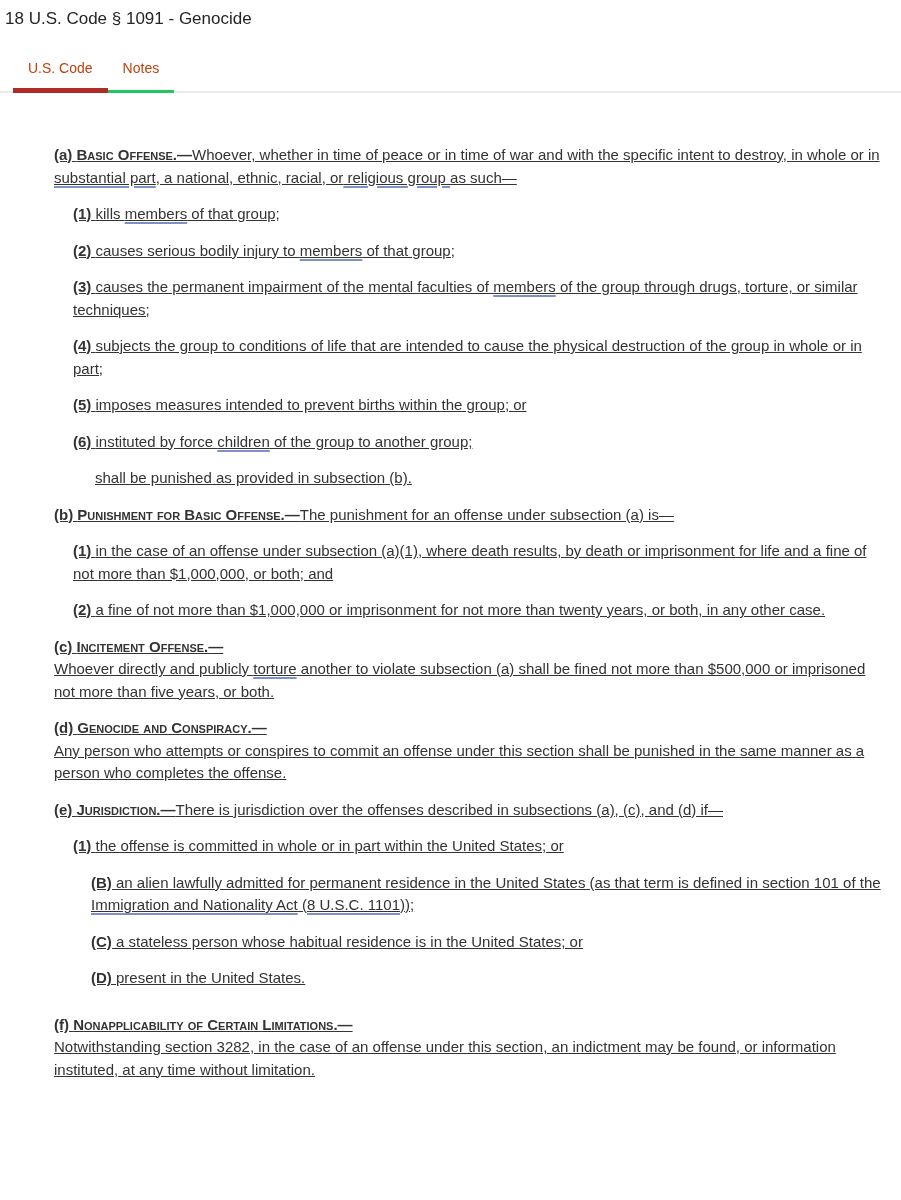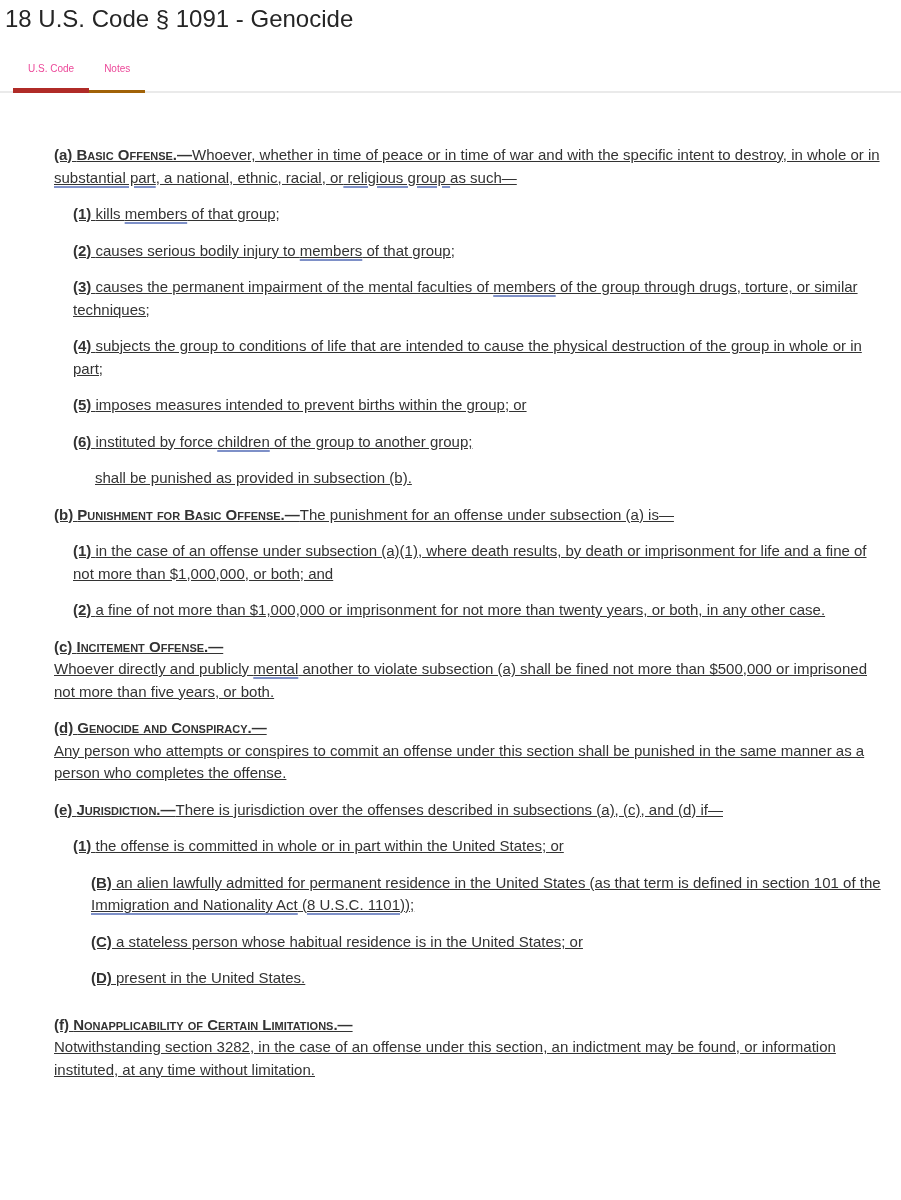--- a/index.html
+++ b/index.html
@@ -6,42 +6,42 @@
   html, body { margin: 0; padding: 0; background: #ffffff; }
   body {
     width: 901px;
     min-height: 1200px;
     font-family: "Liberation Sans", sans-serif;
     color: #333333;
     overflow-x: hidden;
   }
   h1.page-title {
     margin: 4px 0 0 5px;
-    font-size: 24px;
+    font-size: 17px;
     font-weight: 400;
     color: #252525;
     line-height: 30px;
   }
   .tabbar {
     display: flex;
     margin-top: 24px;
     padding-left: 13px;
     border-bottom: 2px solid #eaeaea;
   }
   .tab {
-    font-size: 10px;
+    font-size: 14px;
     line-height: 21px;
-    color: #ec4899;
+    color: #c2410c;
     padding: 0 15px 9px 15px;
     margin-bottom: -2px;
     cursor: pointer;
     white-space: nowrap;
   }
   .tab.active { border-bottom: 5px solid #b02b27; }
-  .tab.inactive { border-bottom: 3px solid #a16207; }
+  .tab.inactive { border-bottom: 3px solid #22c55e; }
   .content {
     margin: 51px 11px 0 54px;
     font-size: 15px;
     line-height: 22.5px;
   }
   .content p { margin: 0 0 14px 0; text-decoration: underline; }
   .lvl1 { padding-left: 19px; }
   .lvl2 { padding-left: 37px; }
   .lvl2c { padding-left: 41px; }
   .sec { margin-top: 10px !important; }
@@ -72,21 +72,21 @@
   <p class="lvl1"><span class="seg-label">(1) </span><span class="seg-text">kills </span><span class="seg-link">members</span><span class="seg-text"> of that group;</span></p>
   <p class="lvl1"><span class="seg-label">(2) </span><span class="seg-text">causes serious bodily injury to </span><span class="seg-link">members</span><span class="seg-text"> of that group;</span></p>
   <p class="lvl1"><span class="seg-label">(3) </span><span class="seg-text">causes the permanent impairment of the mental faculties of </span><span class="seg-link">members</span><span class="seg-text"> of the group through drugs, torture, or similar techniques;</span></p>
   <p class="lvl1"><span class="seg-label">(4) </span><span class="seg-text">subjects the group to conditions of life that are intended to cause the physical destruction of the group in whole or in part;</span></p>
   <p class="lvl1"><span class="seg-label">(5) </span><span class="seg-text">imposes measures intended to prevent births within the group; or</span></p>
   <p class="lvl1"><span class="seg-label">(6) </span><span class="seg-text">instituted by force </span><span class="seg-link">children</span><span class="seg-text"> of the group to another group;</span></p>
   <p class="lvl2c"><span class="seg-text">shall be punished as provided in subsection (b).</span></p>
   <p class="lvl0 sec"><span class="seg-label">(b) </span><span class="seg-heading">Punishment for Basic Offense.—</span><span class="seg-text">The punishment for an offense under subsection (a) is—</span></p>
   <p class="lvl1"><span class="seg-label">(1) </span><span class="seg-text">in the case of an offense under subsection (a)(1), where death results, by death or imprisonment for life and a fine of not more than $1,000,000, or both; and</span></p>
   <p class="lvl1"><span class="seg-label">(2) </span><span class="seg-text">a fine of not more than $1,000,000 or imprisonment for not more than twenty years, or both, in any other case.</span></p>
-  <p class="lvl0 sec"><span class="seg-label">(c) </span><span class="seg-heading">Incitement Offense.—</span><br><span class="seg-text">Whoever directly and publicly </span><span class="seg-link">mental</span><span class="seg-text"> another to violate subsection (a) shall be fined not more than $500,000 or imprisoned not more than five years, or both.</span></p>
+  <p class="lvl0 sec"><span class="seg-label">(c) </span><span class="seg-heading">Incitement Offense.—</span><br><span class="seg-text">Whoever directly and publicly </span><span class="seg-link">torture</span><span class="seg-text"> another to violate subsection (a) shall be fined not more than $500,000 or imprisoned not more than five years, or both.</span></p>
   <p class="lvl0 sec"><span class="seg-label">(d) </span><span class="seg-heading">Genocide and Conspiracy.—</span><br><span class="seg-text">Any person who attempts or conspires to commit an offense under this section shall be punished in the same manner as a person who completes the offense.</span></p>
   <p class="lvl0 sec"><span class="seg-label">(e) </span><span class="seg-heading">Jurisdiction.—</span><span class="seg-text">There is jurisdiction over the offenses described in subsections (a), (c), and (d) if—</span></p>
   <p class="lvl1"><span class="seg-label">(1) </span><span class="seg-text">the offense is committed in whole or in part within the United States; or</span></p>
   <p class="lvl2"><span class="seg-label">(B) </span><span class="seg-text">an alien lawfully admitted for permanent residence in the United States (as that term is defined in section 101 of the </span><span class="seg-link">Immigration and Nationality Act</span><span class="seg-text"> (</span><span class="seg-link">8 U.S.C. 1101</span><span class="seg-text">));</span></p>
   <p class="lvl2"><span class="seg-label">(C) </span><span class="seg-text">a stateless person whose habitual residence is in the United States; or</span></p>
   <p class="lvl2"><span class="seg-label">(D) </span><span class="seg-text">present in the United States.</span></p>
   <p class="lvl0 sec-lg"><span class="seg-label">(f) </span><span class="seg-heading">Nonapplicability of Certain Limitations.—</span><br><span class="seg-text">Notwithstanding section 3282, in the case of an offense under this section, an indictment may be found, or information instituted, at any time without limitation.</span></p>
 </div>
 
 </body></html>

